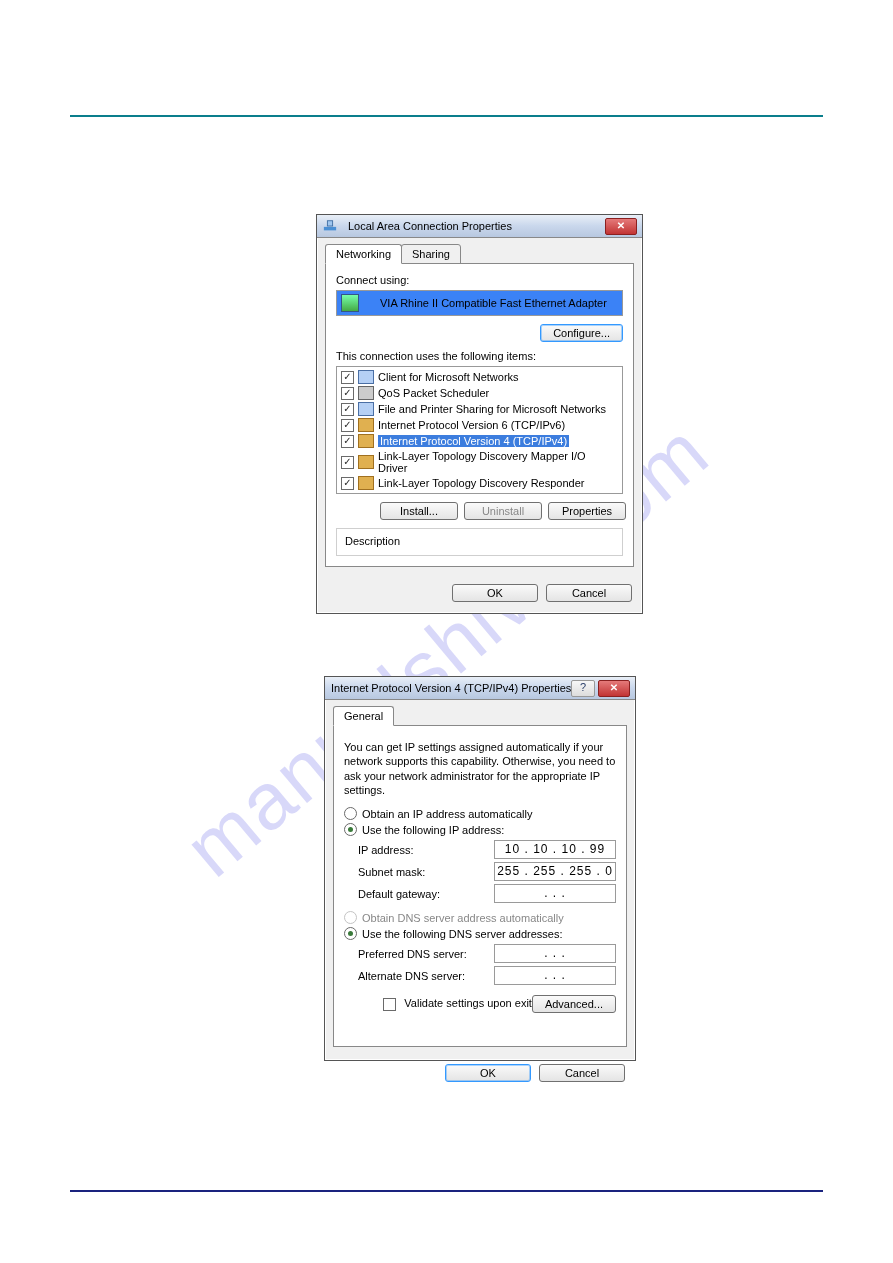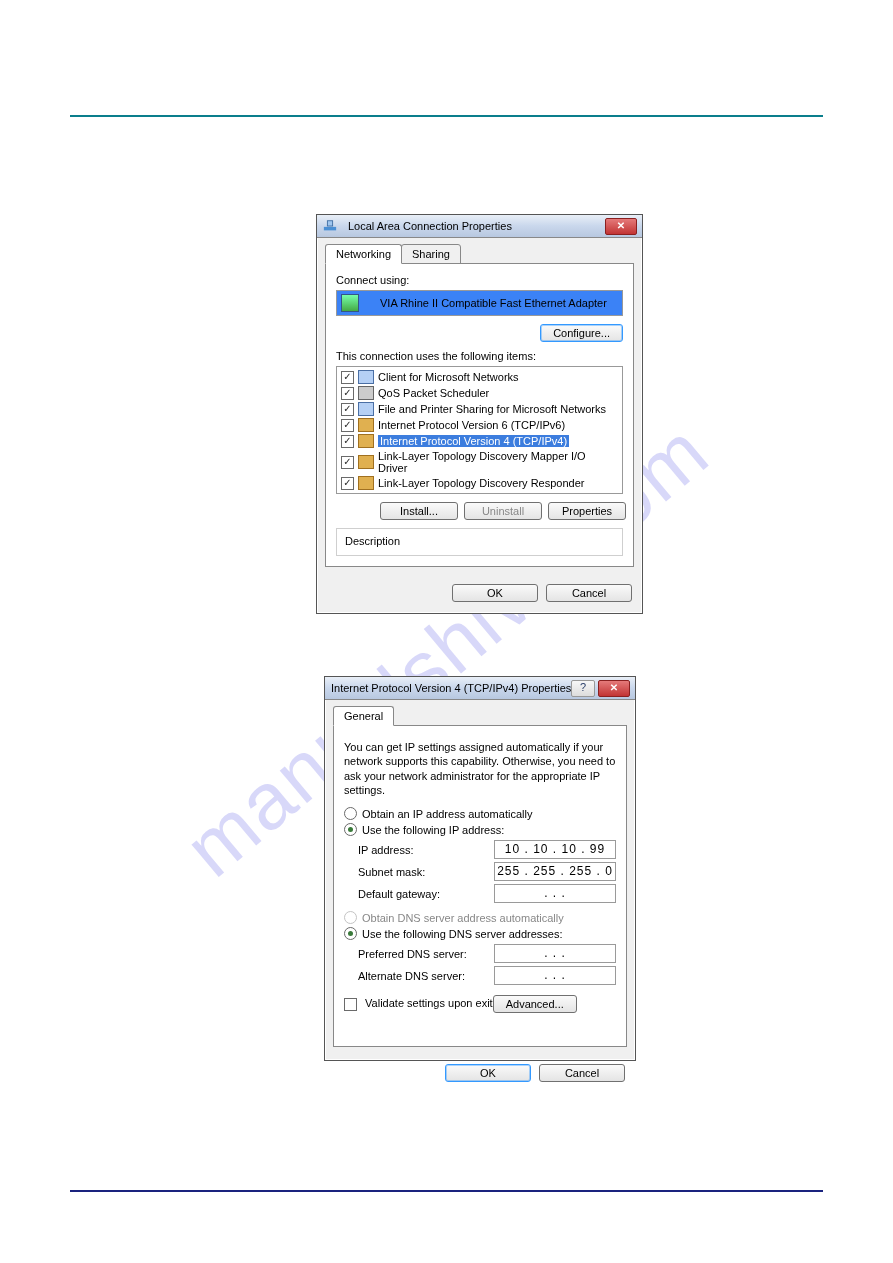--- a/index.html
+++ b/index.html
@@ -273,21 +273,21 @@
     width: 11px; height: 11px;
     border: 1px solid #6a6a6a;
     display: inline-block;
     margin-right: 5px;
     background: #fff;
     vertical-align: middle;
   }
   .validate-row {
     display: flex;
     align-items: center;
-    justify-content: flex-start;
+    justify-content: flex-end;
     margin-top: 10px;
   }
 </style>
 </head>
 <body>
 
 <div class="page">
   <div class="hr-top"></div>
   <div class="watermark">manualshive.com</div>
 

